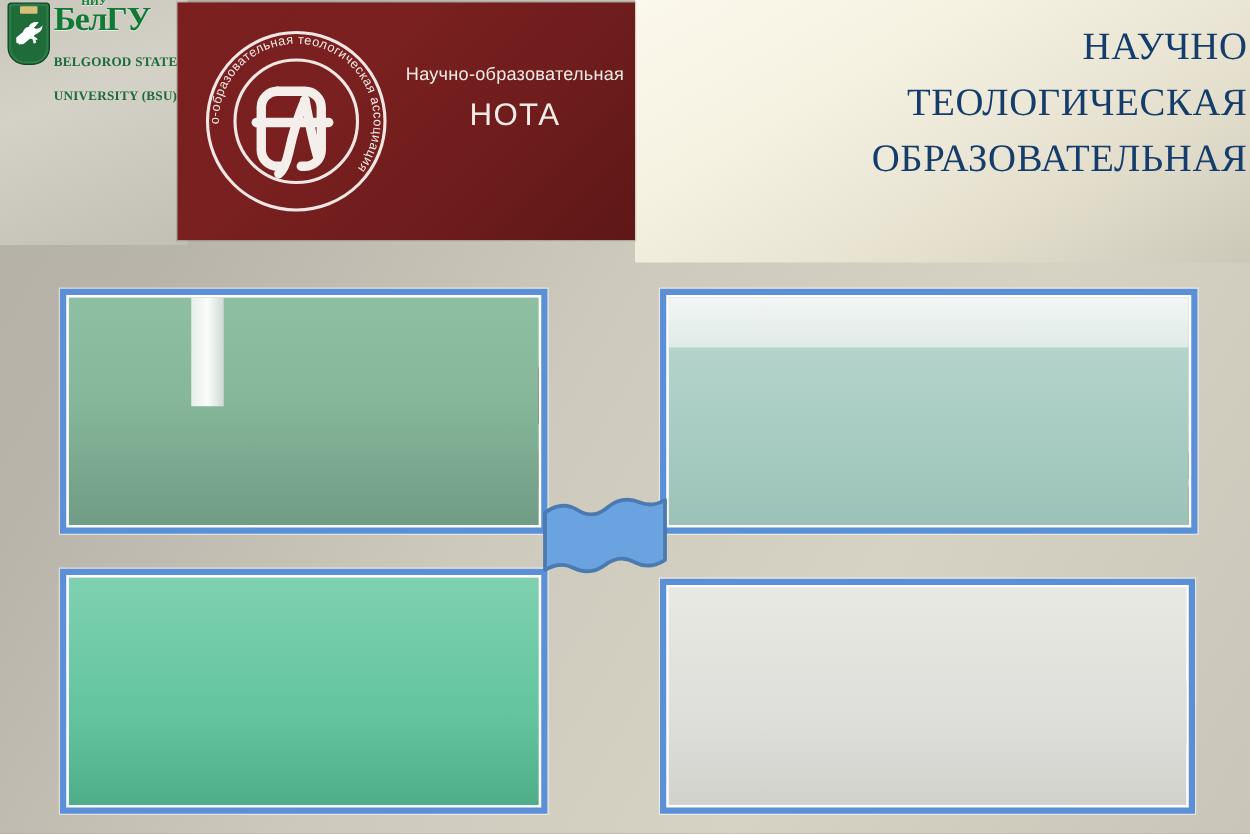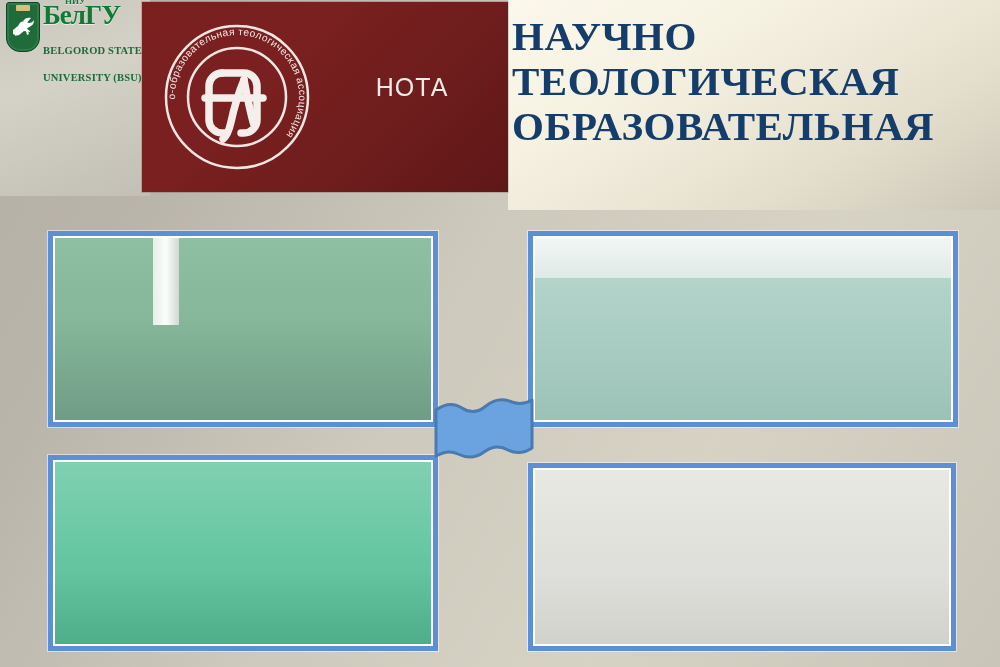--- a/index.html
+++ b/index.html
@@ -60,27 +60,27 @@
     background:linear-gradient(135deg,#7b1f1f 0%, #7a2020 35%, #6d1c1c 70%, #5e1717 100%);
     box-shadow:0 0 0 1px rgba(0,0,0,.15);
   }
   .nota-emblem{
     position:absolute;left:18px;top:18px;width:154px;height:154px;border-radius:50%;
   }
   .nota-text{
     position:absolute;left:180px;top:48px;width:180px;text-align:center;color:#f3ebe6;
   }
   .nota-line{font-size:14.5px;line-height:21px;letter-spacing:.2px;}
-  .nota-abbr{font-size:25px;line-height:30px;margin-top:22px;letter-spacing:1px;text-align:center;}
+  .nota-abbr{font-size:25px;line-height:30px;margin-top:6px;letter-spacing:1px;text-align:center;}
   
   .main-title{
     position:absolute;left:512px;top:14px;width:486px;
-    text-align:left;color:#153d6b;
-    font-family:"Liberation Serif", serif;font-weight:bold;
-    font-size:41px;line-height:45px;letter-spacing:.5px;
+    text-align:right;color:#153d6b;
+    font-family:"Liberation Serif", serif;font-weight:normal;
+    font-size:31px;line-height:45px;letter-spacing:.5px;
   }
   .main-title div{white-space:nowrap;}
   
   .photo{
     position:absolute;border:5px solid #5b8fd6;background:#fff;
     box-shadow:0 0 0 1px rgba(255,255,255,.5);
     overflow:hidden;
   }
   .photo .inner{position:absolute;inset:2px;overflow:hidden;background:#dcd9ce;}
   #p1{left:48px;top:231px;width:380px;height:186px;}
@@ -148,20 +148,21 @@
           <path d="M62,53 h22 a13,13 0 0 1 13,13 v34 a13,13 0 0 1 -13,13 h-3"></path>
           <path d="M62,53 a13,13 0 0 0 -13,13 v34 a13,13 0 0 0 13,13 h4"></path>
           <path d="M45,78 h58"></path>
           <path d="M84,60 c-6,14 -10,28 -13,42 -2,9 -4,14 -8,17"></path>
           <path d="M84,60 c3,16 6,32 10,45"></path>
         </g>
       </svg>
     </div>
 
     <div class="nota-text">
+      <div class="nota-line">Научно-образовательная</div>
       <div class="nota-abbr">НОТА</div>
     </div>
   </div>
 
   <div class="main-title">
     <div>НАУЧНО</div>
     <div>ТЕОЛОГИЧЕСКАЯ</div>
     <div>ОБРАЗОВАТЕЛЬНАЯ</div>
   </div>
 

